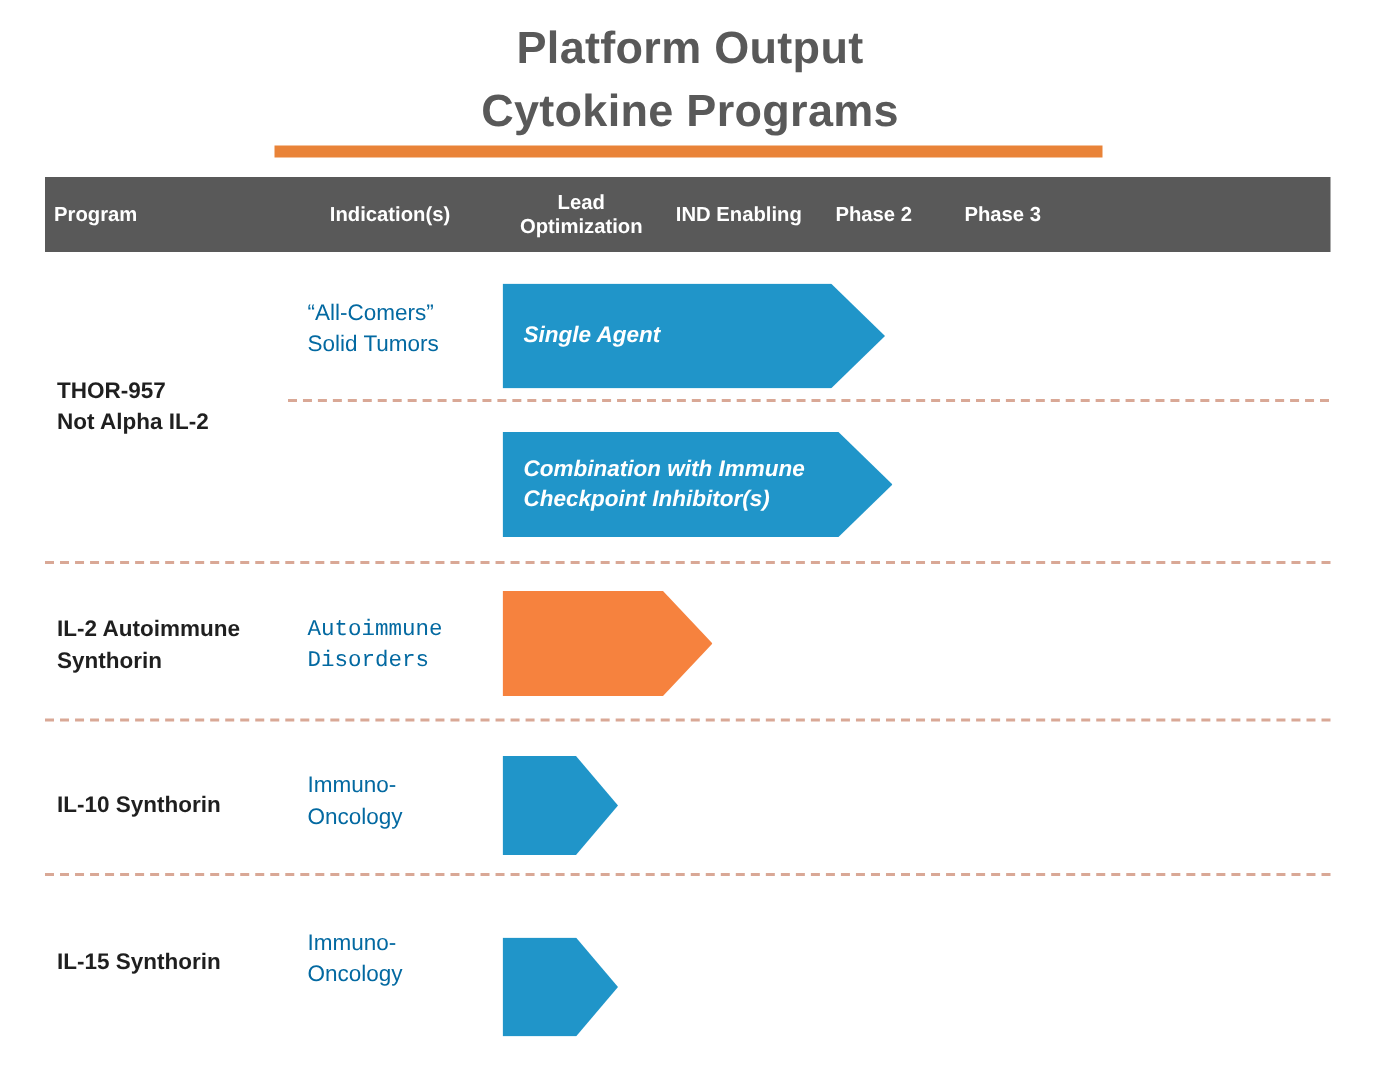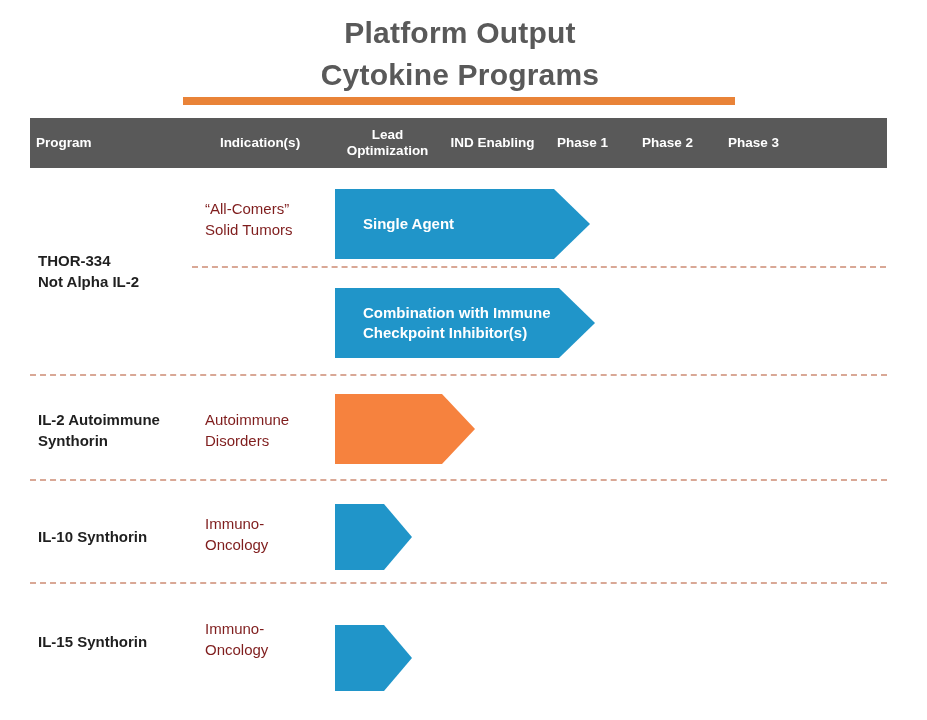--- a/index.html
+++ b/index.html
@@ -17,68 +17,67 @@
   .header-bar { position:absolute; left:30px; top:118px; width:857px; height:50px;
                 background:var(--header_bg); display:flex; }
   .hcell { display:flex; align-items:center; justify-content:center; text-align:center;
            color:#ffffff; font-size:13.5px; font-weight:700; line-height:16px; padding:0 4px; }
   .hcell.left { justify-content:flex-start; text-align:left; padding-left:6px; }
   .c0{width:160px}.c1{width:140px}.c2{width:90px}.c3{width:115px}
   .c4{width:95px}.c5{width:85px}.c6{width:85px}.c7{width:87px}
 
   .program { position:absolute; left:38px; font-size:15px; font-weight:700; color:#1f1f1f;
              line-height:21px; white-space:pre-line; }
-  .indication { position:absolute; left:205px; font-size:15px; color:#7f1d1d;
+  .indication { position:absolute; left:205px; font-size:15px; color:#0369a1;
                 line-height:21px; white-space:pre-line; }
 
   .arrow { position:absolute; display:flex; align-items:center;
            clip-path: polygon(0 0, calc(100% - var(--tip)) 0, 100% 50%, calc(100% - var(--tip)) 100%, 0 100%); }
   .arrow.blue { background:var(--arrow_blue); }
   .arrow.orange { background:var(--arrow_orange); }
-  .arrow-label { color:#ffffff; font-weight:700; font-size:15px;
-                 line-height:20px; padding-left:28px; white-space:pre-line; }
+  .arrow-label { color:#ffffff; font-weight:700; font-style:italic; font-size:15px;
+                 line-height:20px; padding-left:14px; white-space:pre-line; }
 
   .dash { position:absolute; border-top:2px dashed var(--dash_line); height:0; }
 
   .arrow-a { left:335px; top:189px; width:255px; height:70px; --tip:36px; }
   .arrow-b { left:335px; top:288px; width:260px; height:70px; --tip:36px; }
   .arrow-c { left:335px; top:394px; width:140px; height:70px; --tip:33px; }
   .arrow-d { left:335px; top:504px; width:77px;  height:66px; --tip:28px; }
   .arrow-e { left:335px; top:625px; width:77px;  height:66px; --tip:28px; }
 
   .dash-1 { left:192px; top:266px; width:694px; }
   .dash-2 { left:30px;  top:374px; width:857px; }
   .dash-3 { left:30px;  top:479px; width:857px; }
   .dash-4 { left:30px;  top:582px; width:857px; }
 
   .prog-1 { top:250px; } .ind-1a { top:198px; } .ind-1b { top:286px; }
-  .prog-2 { top:409px; } .ind-2  { top:409px; }
+  .prog-2 { top:409px; } .ind-2  { top:409px;font-family:Liberation Mono, monospace; }
   .prog-3 { top:526px; } .ind-3  { top:513px; }
   .prog-4 { top:631px; } .ind-4  { top:618px; }
 </style>
 </head>
 <body>
 
 <div class="page">
 
   <div class="title-line title-1">Platform Output</div>
   <div class="title-line title-2">Cytokine Programs</div>
   <div class="title-underline"></div>
 
   <div class="header-bar">
     <div class="hcell c0 left">Program</div>
     <div class="hcell c1">Indication(s)</div>
     <div class="hcell c3">Lead Optimization</div>
     <div class="hcell c4">IND Enabling</div>
-    <div class="hcell c5">Phase 1</div>
     <div class="hcell c6">Phase 2</div>
     <div class="hcell c7">Phase 3</div>
   </div>
 
-  <div class="program prog-1">THOR-334
+  <div class="program prog-1">THOR-957
 Not Alpha IL-2</div>
 
   <div class="indication ind-1a">“All-Comers”
 Solid Tumors</div>
   <div class="arrow blue arrow-a">
     <span class="arrow-label">Single Agent</span>
   </div>
 
   <div class="dash dash-1"></div>
 

